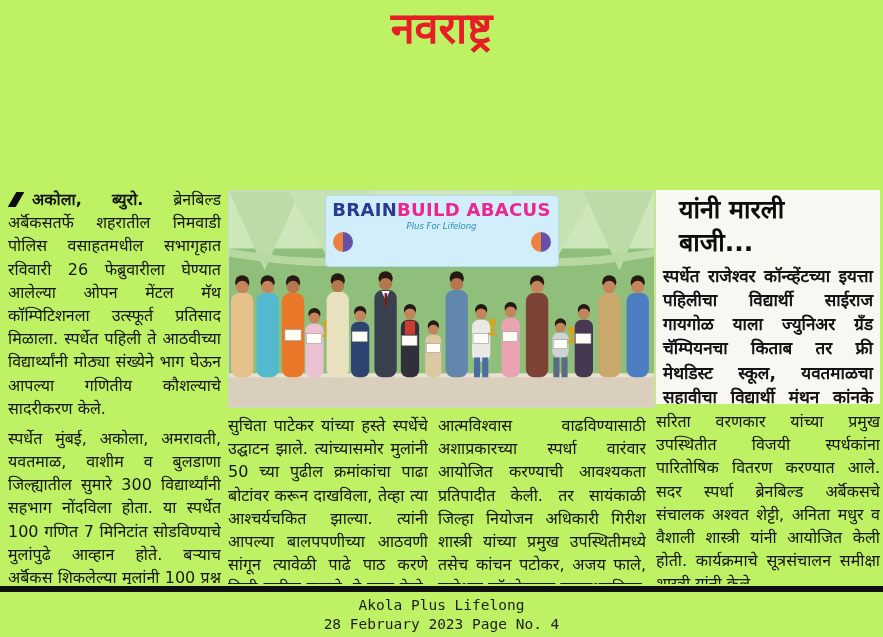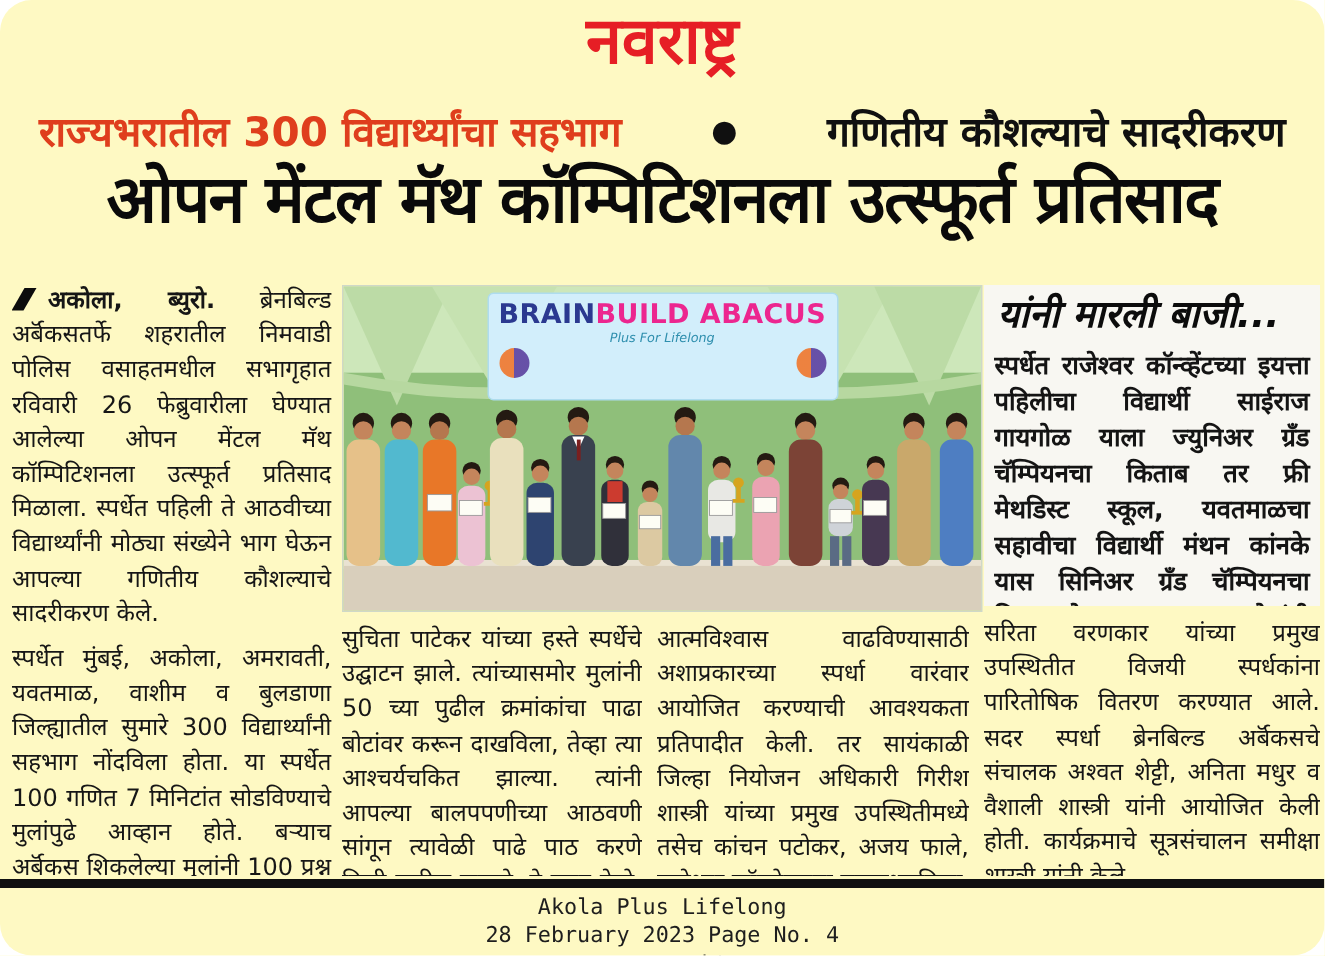--- a/index.html
+++ b/index.html
@@ -1,17 +1,17 @@
 <!DOCTYPE html>
 <html><head>
 <meta charset="utf-8">
 <style>
   html,body{margin:0;padding:0;background:#fff;}
-  .page{position:relative;width:883px;height:637px;background:#fef9c3;overflow:hidden;
-        font-family:"DejaVu Sans",sans-serif;border-radius:21px;}
+  .page{position:relative;width:883px;height:637px;background:#bef264;overflow:hidden;
+        font-family:"DejaVu Sans",sans-serif;}
 
   .masthead{position:absolute;top:2px;left:0;right:0;text-align:center;margin:0;
             font-size:43px;font-weight:800;color:#e61e25;line-height:1.25;}
 
   .topline{position:absolute;top:68px;left:26px;right:26px;display:flex;
            justify-content:space-between;align-items:center;}
   .topline-left{color:#df3e1d;font-size:27px;font-weight:700;white-space:nowrap;}
   .topline-right{color:#101010;font-size:27px;font-weight:700;white-space:nowrap;}
   .topline-bullet{font-size:20px;color:#101010;margin:0 10px;flex:0 0 auto;}
 
@@ -40,42 +40,36 @@
   .banner-l1 .b2{color:#ec268f;}
   .banner-l2{font-size:12px;font-weight:800;color:#e5268c;letter-spacing:1px;line-height:1.3;}
   .banner-l2 sup{font-size:7px;}
   .banner-l3{font-size:8.5px;font-style:italic;color:#2f8fae;line-height:1.2;}
   .brain{position:absolute;width:20px;height:20px;border-radius:50%;top:36px;
          background:linear-gradient(90deg,#f0762b 50%,#5b3f9e 50%);opacity:.9;}
   .brain.left{left:7px;} .brain.right{right:7px;}
 
   .sidebar{position:absolute;left:656px;top:190px;width:224px;height:214px;overflow:hidden;
            background:#f8f7f2;padding:4px 7px;box-sizing:border-box;}
-  .sidebar h3{font-size:25px;margin:0 2px 5px;font-weight:800;color:#0c0c0c;line-height:1.3;font-style:italic;}
+  .sidebar h3{font-size:25px;margin:0 16px 5px;font-weight:800;color:#0c0c0c;line-height:1.3;}
   .sidebar p{font-size:17px;font-weight:600;line-height:1.42;text-align:justify;margin:0;color:#141414;}
 
   .rule{position:absolute;left:0;top:586px;width:883px;height:6px;background:#101010;}
   .footer{position:absolute;top:596px;left:0;right:0;text-align:center;
           font-family:"DejaVu Sans Mono",monospace;font-size:14.5px;color:#1e1e1e;line-height:1.3;}
   .footer .url{cursor:pointer;}
 </style>
 </head>
 <body>
 
 <div class="page">
 
   <h1 class="masthead">नवराष्ट्र</h1>
 
-  <div class="topline">
-    <span class="topline-left">राज्यभरातील 300 विद्यार्थ्यांचा सहभाग</span>
-    <span class="topline-bullet">●</span>
-    <span class="topline-right">गणितीय कौशल्याचे सादरीकरण</span>
-  </div>
-
-  <h2 class="headline">ओपन मेंटल मॅथ कॉम्पिटिशनला उत्स्फूर्त प्रतिसाद</h2>
+
 
   <div class="textcol col1">
     <p class="para"><span class="dateline-marker"></span><strong class="dateline">अकोला, ब्युरो.</strong> <span>ब्रेनबिल्ड अर्बॅकसतर्फे शहरातील निमवाडी पोलिस वसाहतमधील सभागृहात रविवारी 26 फेब्रुवारीला घेण्यात आलेल्या ओपन मेंटल मॅथ कॉम्पिटिशनला उत्स्फूर्त प्रतिसाद मिळाला. स्पर्धेत पहिली ते आठवीच्या विद्यार्थ्यांनी मोठ्या संख्येने भाग घेऊन आपल्या गणितीय कौशल्याचे सादरीकरण केले.</span></p>
     <p class="para">स्पर्धेत मुंबई, अकोला, अमरावती, यवतमाळ, वाशीम व बुलडाणा जिल्ह्यातील सुमारे 300 विद्यार्थ्यांनी सहभाग नोंदविला होता. या स्पर्धेत 100 गणित 7 मिनिटांत सोडविण्याचे मुलांपुढे आव्हान होते. बऱ्याच अर्बॅकस शिकलेल्या मुलांनी 100 प्रश्न 7 मिनिटात सोडविले. सकाळी नऊला माध्यमिक शिक्षणाधिकारी डॉ.</p>
   </div>
 
   <figure class="photo">
     <svg viewBox="0 0 418 218" preserveAspectRatio="none">
       <rect width="418" height="218" fill="#8fbf7a"></rect>
       <rect width="418" height="58" fill="#cde7ba"></rect>

